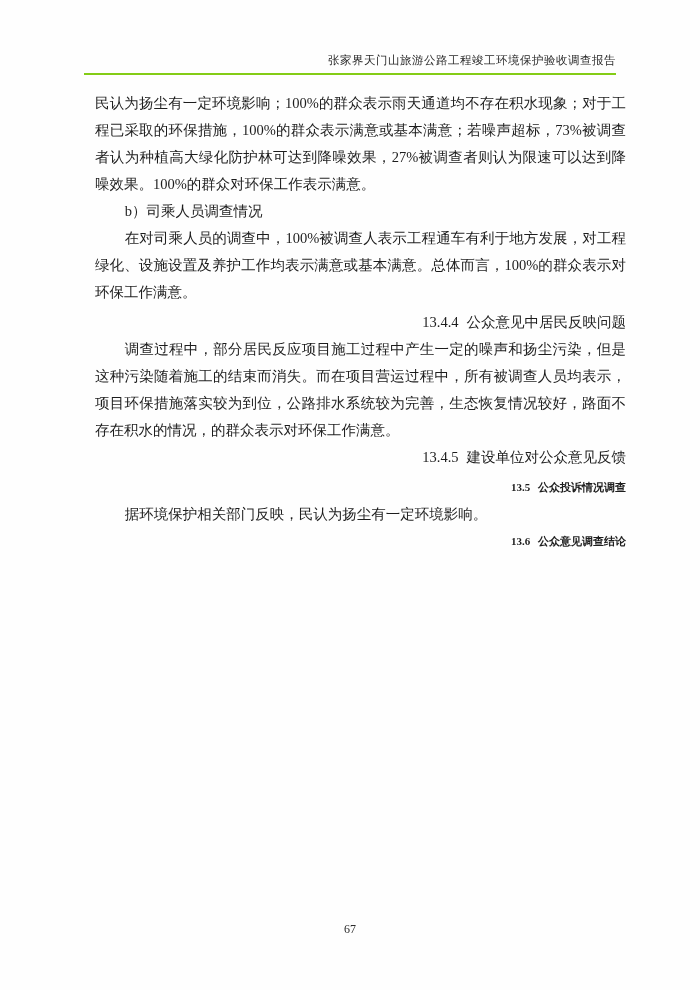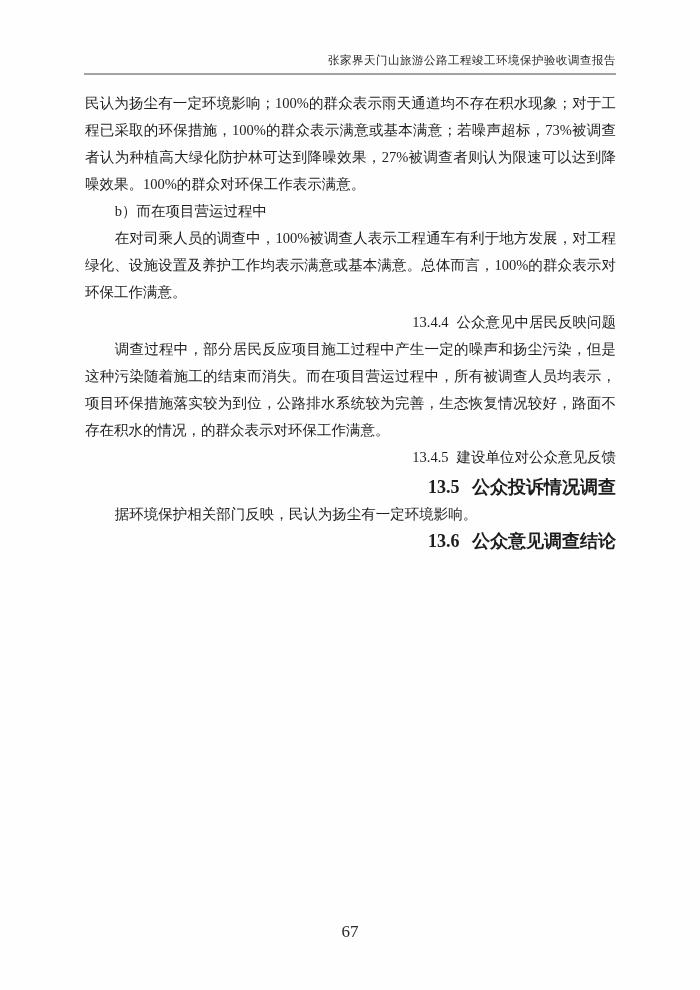--- a/index.html
+++ b/index.html
@@ -16,33 +16,33 @@
     overflow: hidden;
     font-family: "Liberation Serif", "DejaVu Serif", serif;
     color: #1d1d1d;
   }
   .header {
     position: absolute;
     top: 52px;
     left: 84px;
     right: 84px;
     padding-bottom: 5px;
-    border-bottom: 2px solid #a3a3a3;
+    border-bottom: 2px solid #84cc16;
   }
   .header-title {
     text-align: right;
     font-size: 11.5px;
     line-height: 16px;
     color: #2a2a2a;
     letter-spacing: 0.5px;
   }
   .content {
     position: absolute;
     top: 90px;
-    left: 85px;
+    left: 95px;
     width: 531px;
     font-size: 14.5px;
     line-height: 27px;
     text-align: justify;
     text-justify: inter-ideograph;
   }
   p.para {
     margin: 0;
   }
   .indent {
@@ -54,51 +54,51 @@
     font-weight: normal;
     line-height: 27px;
     text-align: right;
   }
   .heading .h-num {
     display: inline-block;
     margin-right: 0.55em;
   }
   .heading.major {
     font-weight: bold;
-    font-size: 18px;
+    font-size: 11px;
     margin-left: 16px;
   }
   .heading.major .h-num {
     margin-right: 0.7em;
   }
   .mt3 { margin-top: 3px; }
   .footer {
     position: absolute;
     top: 922px;
     left: 0;
     right: 0;
     text-align: center;
-    font-size: 17px;
+    font-size: 12px;
     color: #2a2a2a;
   }
 </style>
 </head>
 <body>
 
 <div class="page">
 
   <div class="header">
     <div class="header-title">张家界天门山旅游公路工程竣工环境保护验收调查报告</div>
   </div>
 
   <div class="content">
 
     <p class="para">民认为扬尘有一定环境影响；100%的群众表示雨天通道均不存在积水现象；对于工程已采取的环保措施，100%的群众表示满意或基本满意；若噪声超标，73%被调查者认为种植高大绿化防护林可达到降噪效果，27%被调查者则认为限速可以达到降噪效果。100%的群众对环保工作表示满意。</p>
 
-    <p class="para indent">b）而在项目营运过程中</p>
+    <p class="para indent">b）司乘人员调查情况</p>
 
     <p class="para indent">在对司乘人员的调查中，100%被调查人表示工程通车有利于地方发展，对工程绿化、设施设置及养护工作均表示满意或基本满意。总体而言，100%的群众表示对环保工作满意。</p>
 
     <h4 class="heading mt3">
       <span class="h-num">13.4.4</span><span class="h-title">公众意见中居民反映问题</span>
     </h4>
     <p class="para indent">调查过程中，部分居民反应项目施工过程中产生一定的噪声和扬尘污染，但是这种污染随着施工的结束而消失。而在项目营运过程中，所有被调查人员均表示，项目环保措施落实较为到位，公路排水系统较为完善，生态恢复情况较好，路面不存在积水的情况，的群众表示对环保工作满意。</p>
 
     <h4 class="heading">
       <span class="h-num">13.4.5</span><span class="h-title">建设单位对公众意见反馈</span>

